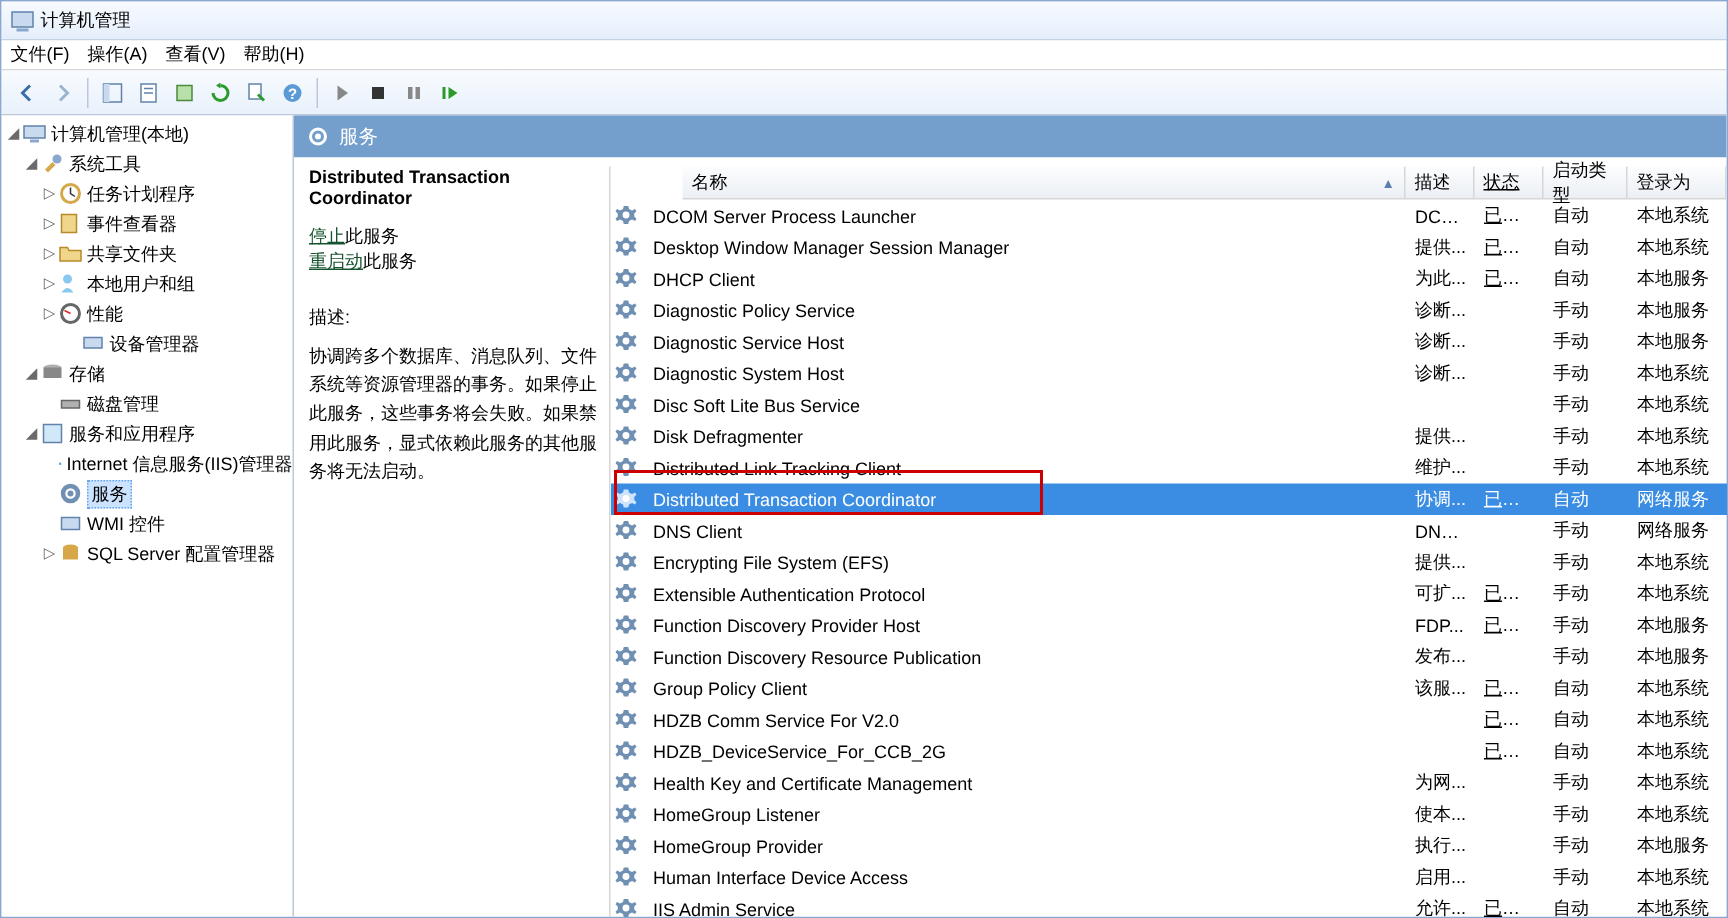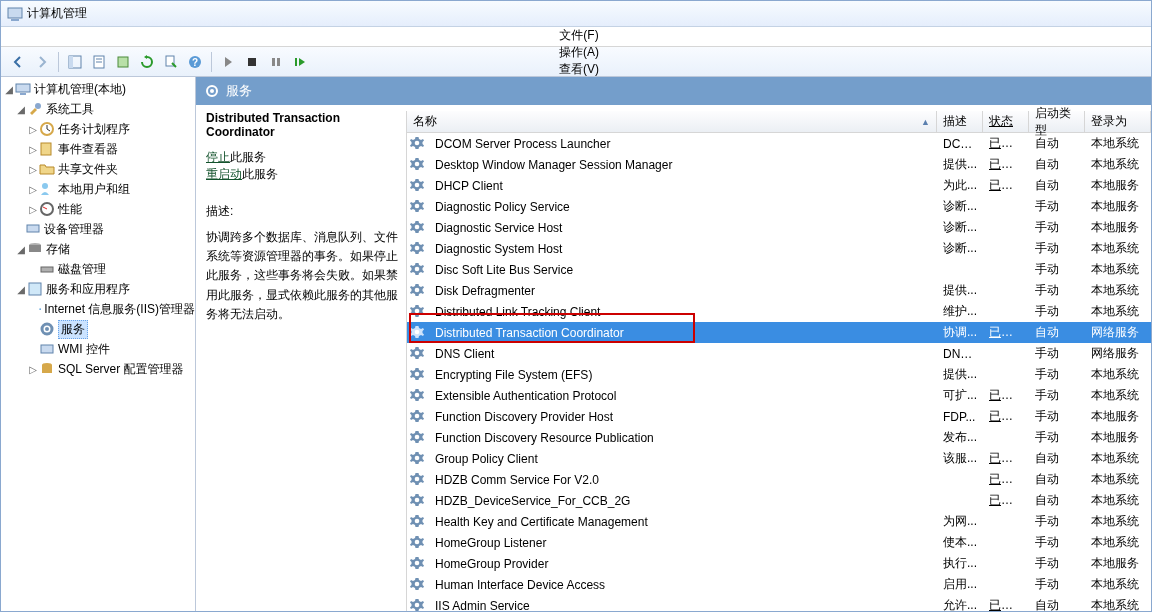--- a/index.html
+++ b/index.html
@@ -1,19 +1,19 @@
 <!DOCTYPE html>
 <html><head>
 <meta charset="utf-8">
 <style>
 * { box-sizing: border-box; margin: 0; padding: 0; font-family: "Microsoft YaHei", "Segoe UI", Tahoma, sans-serif; }
 body { width: 1152px; height: 612px; background: #fff; font-size: 12px; color: #000; overflow: hidden; border: 1px solid #8aa8cf; }
 .titlebar { height: 26px; background: linear-gradient(#f7fbff,#e5eefc); display: flex; align-items: center; padding: 0 6px; border-bottom: 1px solid #c4d2e4; }
 .titlebar .ticon { width: 16px; height: 16px; margin-right: 4px; display: inline-flex; align-items: center; justify-content: center; }
-.menubar { height: 20px; display: flex; align-items: center; padding-left: 6px; gap: 0; background: #fff; border-bottom: 1px solid #d6d6d6; flex-direction: column; }
+.menubar { height: 20px; display: flex; align-items: center; padding-left: 6px; gap: 12px; background: #fff; border-bottom: 1px solid #d6d6d6; }
 .menubar span { cursor: default; }
 .toolbar { height: 30px; display: flex; align-items: center; padding: 2px 6px; gap: 2px; background: linear-gradient(#f8fbff,#e9f1fb); border-bottom: 1px solid #bcc8da; }
 .tbtn { width: 22px; height: 22px; display: inline-flex; align-items: center; justify-content: center; border: 1px solid transparent; border-radius: 2px; }
 .tsep { width: 1px; height: 20px; background: #bcc8da; margin: 0 3px; }
 .tbtn svg { width: 14px; height: 14px; }
 .container { display: flex; height: calc(612px - 26px - 20px - 30px); }
 .tree { width: 195px; border-right: 1px solid #bcc8da; background: #fff; overflow: hidden; padding-top: 2px; }
 .tree-node { display: flex; align-items: center; height: 20px; cursor: default; white-space: nowrap; }
 .tree-node .expander { width: 12px; text-align: center; color: #6a6a6a; font-size: 10px; }
 .tree-node .ticon { width: 16px; height: 16px; margin-right: 3px; display: inline-flex; align-items: center; justify-content: center; }
@@ -21,21 +21,21 @@
 .main { flex: 1; display: flex; flex-direction: column; }
 .services-header { height: 28px; background: #749ecb; display: flex; align-items: center; padding-left: 8px; color: #fff; font-size: 13px; gap: 6px; }
 .services-header .gear { width: 16px; height: 16px; display: inline-flex; align-items: center; justify-content: center; }
 .detail-area { flex: 1; display: flex; overflow: hidden; padding: 6px 0 0 10px; background: #fff; }
 .detail-left { width: 200px; padding-right: 8px; }
 .detail-left .name { font-weight: bold; margin-bottom: 10px; }
 .detail-left a { color: #14532d; text-decoration: underline; cursor: pointer; }
 .detail-left .desc-label { margin-top: 20px; }
 .detail-left .desc-text { margin-top: 8px; line-height: 1.6; }
 .list-wrap { flex: 1; display: flex; flex-direction: column; border-left: 1px solid #d6d6d6; }
-.columns { display: flex; height: 22px; background: linear-gradient(#fdfdfe,#ebeff4); border-bottom: 1px solid #d6d6d6; }
+.columns { display: flex; height: 22px; background: linear-gradient(#fdfdfe,#ebeff4); border-bottom: 1px solid #d6d6d6; margin-left: 48px; }
 .columns .col { padding: 3px 6px; border-right: 1px solid #d6d6d6; font-size: 12px; display: flex; align-items: center; }
 .columns .col.name-col { flex: 1; justify-content: space-between; }
 .sort-arrow { color: #5a7fae; font-size: 9px; }
 .list { flex: 1; overflow-y: auto; position: relative; }
 .row { display: flex; align-items: center; height: 21px; padding-left: 2px; }
 .row .ricon { width: 16px; height: 16px; margin-right: 4px; display: inline-flex; align-items: center; justify-content: center; }
 .row .c { padding: 0 6px; white-space: nowrap; overflow: hidden; text-overflow: ellipsis; }
 .row .c.name { flex: 1; }
 .row.selected { background: #3a8de2; color: #fff; }
 .row.selected a, .row.selected span { color: #fff; }
@@ -203,21 +203,21 @@
     <div class="tree-node" style="padding-left:26px">
       <span class="expander">▷</span>
       <span class="ticon">
           <svg viewBox="0 0 16 16">
             <circle cx="8" cy="8" r="6" fill="none" stroke="#666" stroke-width="2"></circle>
             <path d="M8 8 L4 6" stroke="#d22"></path>
           </svg>
         </span>
       <span class="lbl">性能</span>
     </div>
-    <div class="tree-node" style="padding-left:24px">
+    <div class="tree-node" style="padding-left:53px">
       <span class="ticon">
           <svg viewBox="0 0 16 16">
             <rect x="2" y="4" width="12" height="7" fill="#c9daef" stroke="#6083ab"></rect>
           </svg>
         </span>
       <span class="lbl">设备管理器</span>
     </div>
     <div class="tree-node" style="padding-left:14px">
       <span class="expander">◢</span>
       <span class="ticon">

